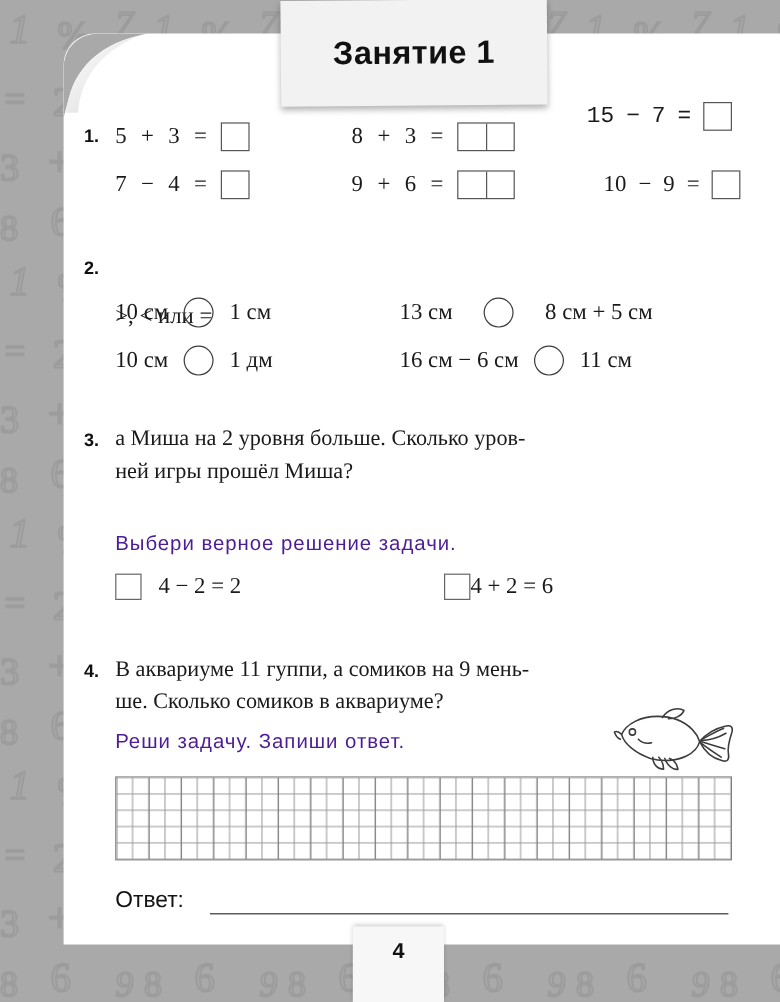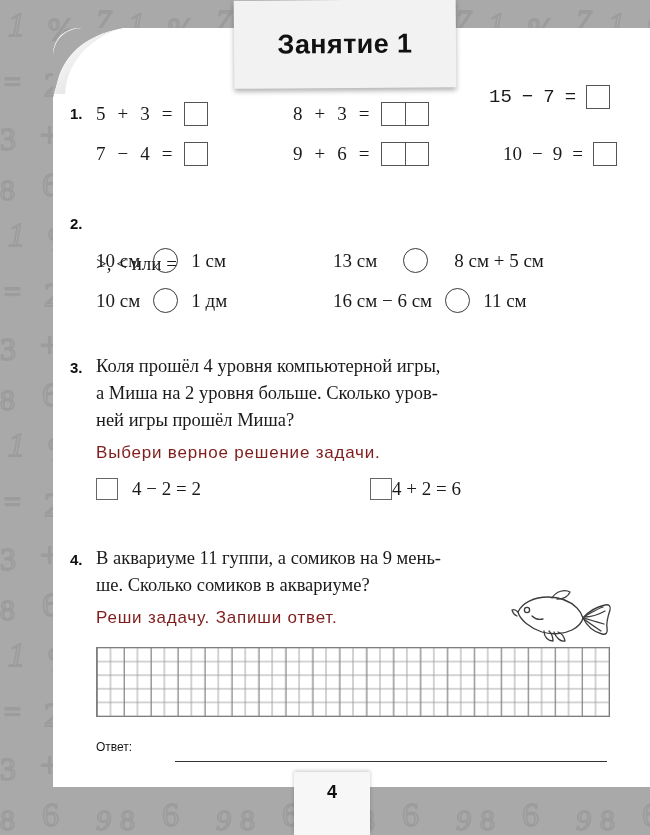--- a/index.html
+++ b/index.html
@@ -103,21 +103,21 @@
     color: #1a1a1a;
     white-space: nowrap;
     display: flex;
     align-items: center;
   }
   .serif-row .tk { display: inline-block; }
 
   .sans-line {
     font-family: "Liberation Sans", sans-serif;
     font-size: 17px;
-    color: #7f1d1d;
+    color: #4c1d95;
     white-space: nowrap;
     letter-spacing: 0.8px;
   }
   .serif-para {
     font-family: "Liberation Serif", serif;
     font-size: 18.5px;
     color: #1a1a1a;
     line-height: 27px;
     text-align: justify;
   }
@@ -173,21 +173,21 @@
     box-sizing: border-box;
     background: #ffffff;
   }
   #grid-svg { display: block; width: 100%; height: 100%; }
 
   
   #answer-label {
     position: absolute;
     left: 96px; top: 740px;
     font-family: "Liberation Sans", sans-serif;
-    font-size: 12px;
+    font-size: 19px;
     color: #141414;
   }
   #answer-rule {
     position: absolute;
     left: 175px; top: 761px;
     width: 432px; height: 0;
     border-top: 1.3px solid #333;
   }
 
   #fish { position: absolute; left: 508px; top: 586px; }
@@ -306,21 +306,20 @@
     <span class="tk">8  см  +  5  см</span>
   </div>
   <div class="abs serif-row" style="left:333px; top:288px; gap:13px;align-items:center;">
     <span class="tk">16  см  −  6  см</span>
     <span class="circ"></span>
     <span class="tk">11  см</span>
   </div>
 
   <div class="abs task-num" style="left:70px; top:359px;">3.</div>
   <div class="abs serif-para" style="left:96px; top:353px; width:512px;">
-    <div>Коля  прошёл  4  уровня  компьютерной  игры,</div>
     <div>а  Миша  на  2  уровня  больше.  Сколько  уров-</div>
     <div>ней  игры  прошёл  Миша?</div>
   </div>
   <div class="abs sans-line" style="left:96px; top:443px;">Выбери  верное  решение  задачи.</div>
 
   <div class="abs serif-row" style="left:96px; top:478px; gap:14px;">
     <span class="cbox"></span>
     <span class="tk">4  −  2  =  2</span>
   </div>
   <div class="abs serif-row" style="left:370px; top:478px; ">

